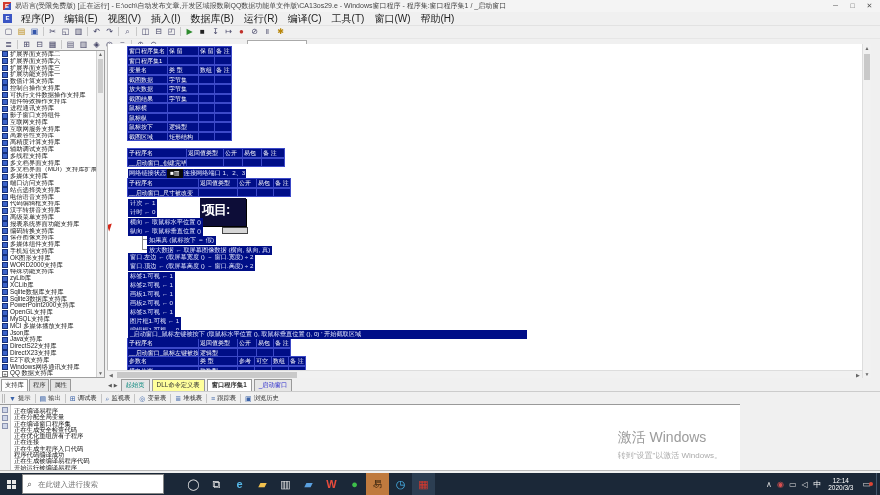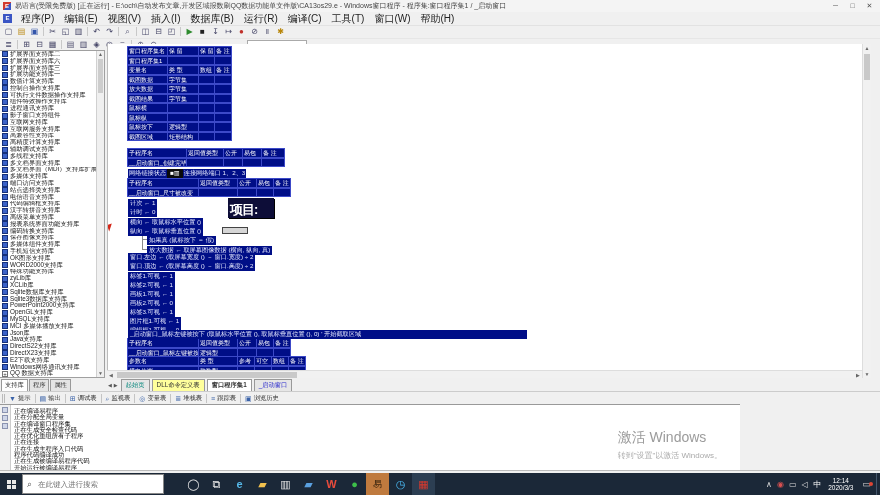--- a/index.html
+++ b/index.html
@@ -383,21 +383,21 @@
       <div class="sb-tab">属性</div>
     </div>
 
   <div class="abs" id="editor">
     <div id="tree-conn" style="left:34px;top:188px;height:18px;"></div>
     <div class="tree-tick" style="left:34px;top:195px;"></div>
     <div class="tree-tick" style="left:34px;top:205px;"></div>
     <div id="hint-line" style="left: 20px; top: 125px;">
       <span class="hseg">网络链接状态 </span><span class="hblack">■▥</span><span class="hseg"> 连接网络端口 1、2、3</span>
     </div>
-    <div id="overlay-box" style="left: 120px; top: 154px; width: 44px; height: 20px;">项目:</div>
+    <div id="overlay-box" style="left: 92px; top: 154px; width: 44px; height: 28px;">项目:</div>
     <div id="overlay-sub" style="left: 114px; top: 183px; width: 26px; height: 7px;"></div>
     <div id="red-cursor" style="left:0px;top:180px;"></div>
   <div class="etable" style="left: 20px; top: 3px;">
         <div class="trow">
           <div class="tcell" style="width: 41px; background: rgb(0, 14, 135); border-color: rgb(60, 73, 200);">窗口程序集名</div>
           <div class="tcell" style="width: 32px; background: rgb(0, 14, 135); border-color: rgb(60, 73, 200);">保 留</div>
           <div class="tcell" style="width: 17px; background: rgb(0, 14, 135); border-color: rgb(60, 73, 200);">保 留</div>
           <div class="tcell" style="width: 18px; background: rgb(0, 14, 135); border-color: rgb(60, 73, 200);">备 注</div>
         </div>
         <div class="trow">

